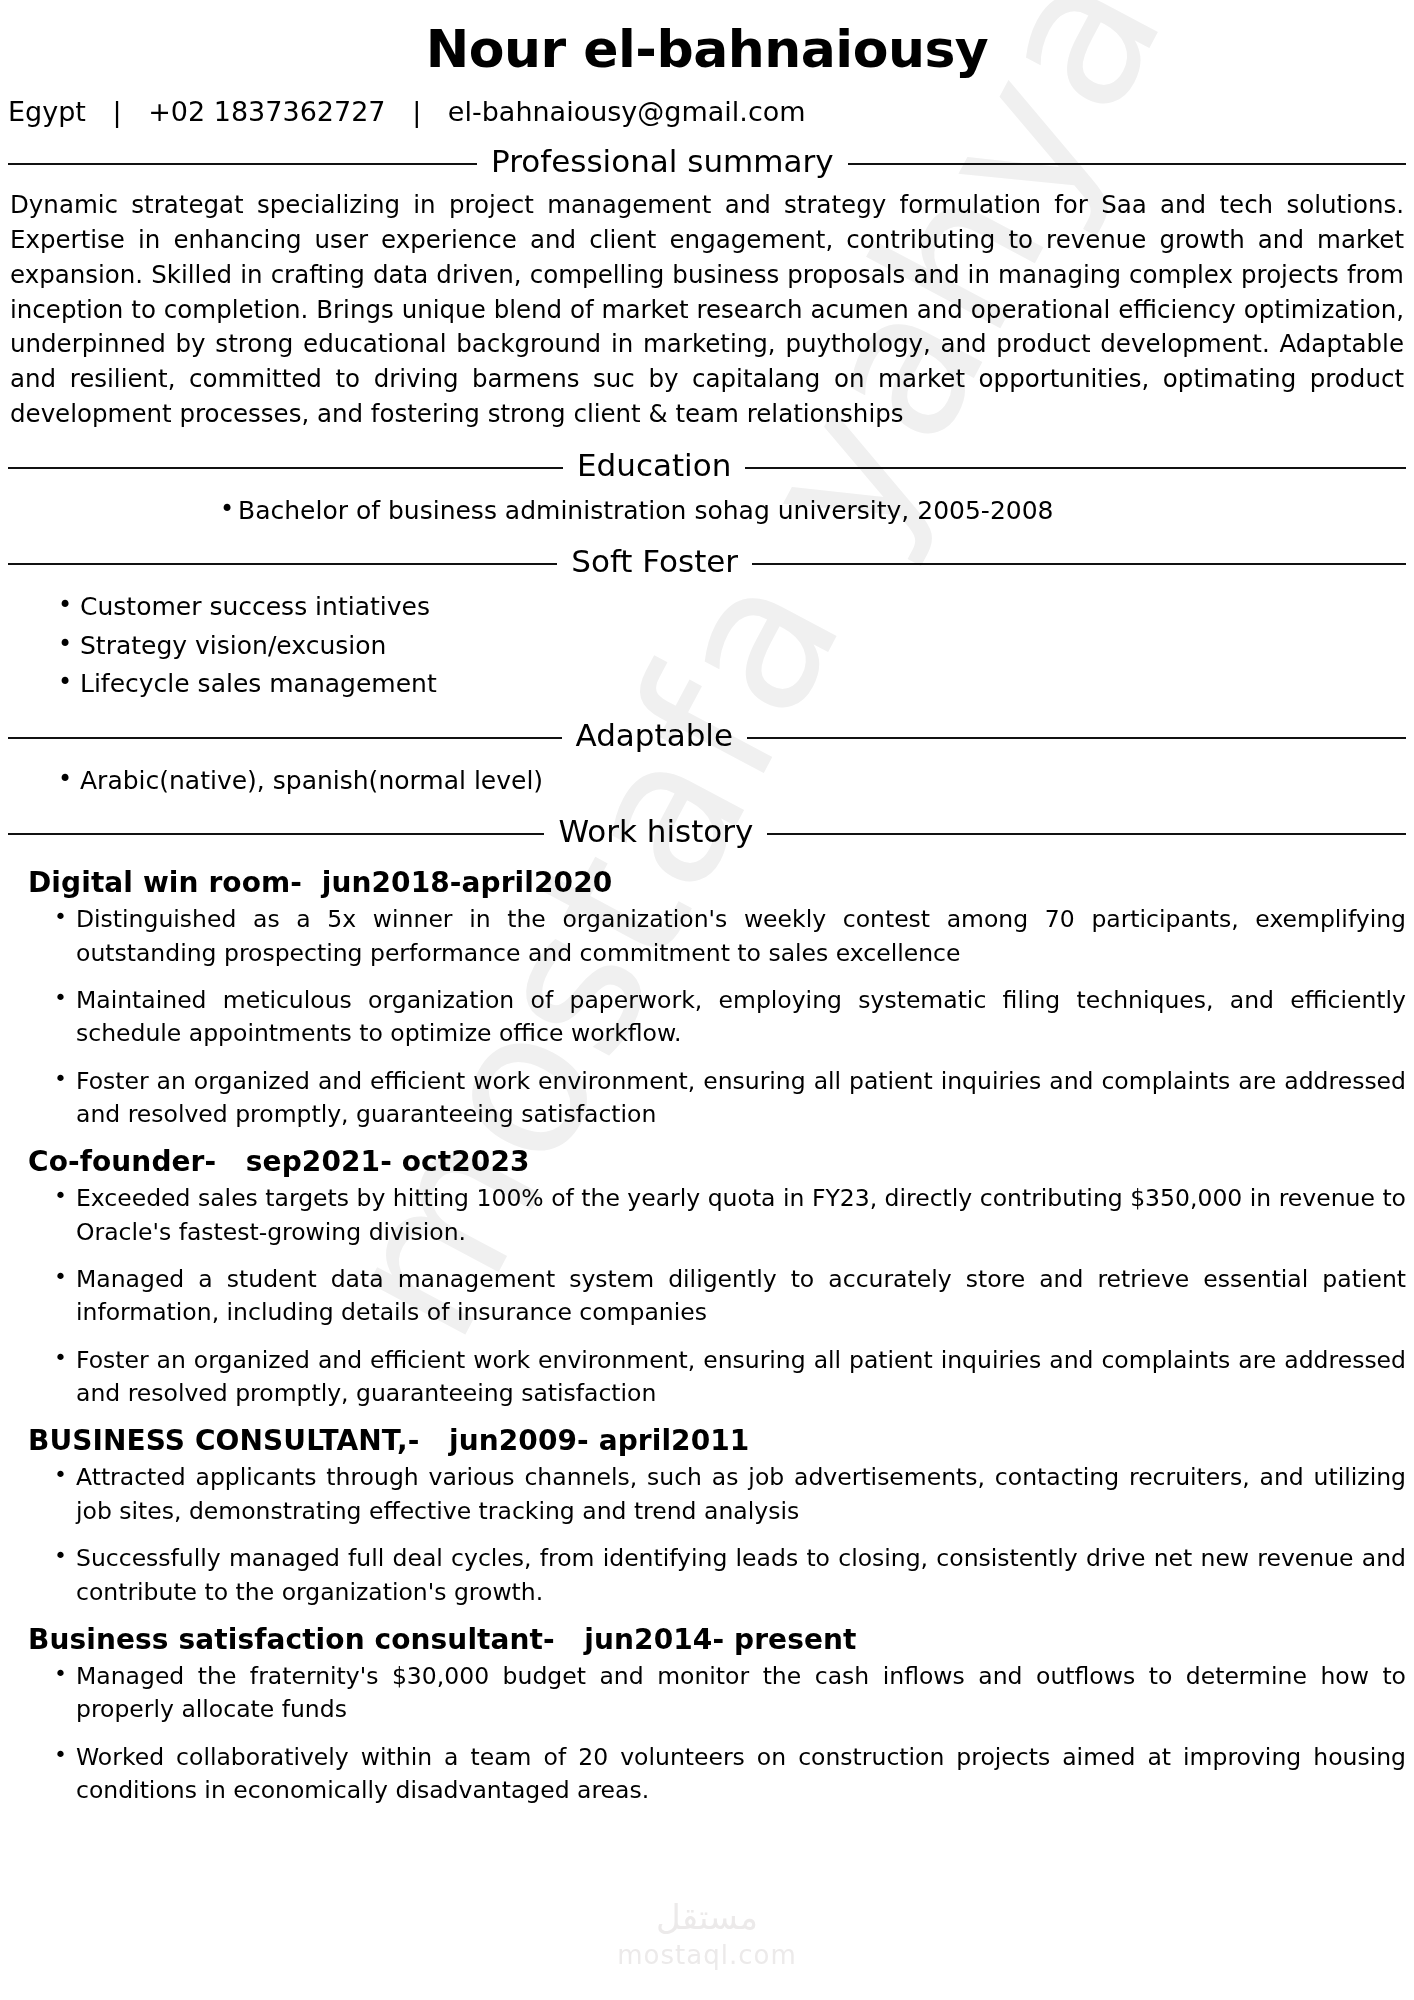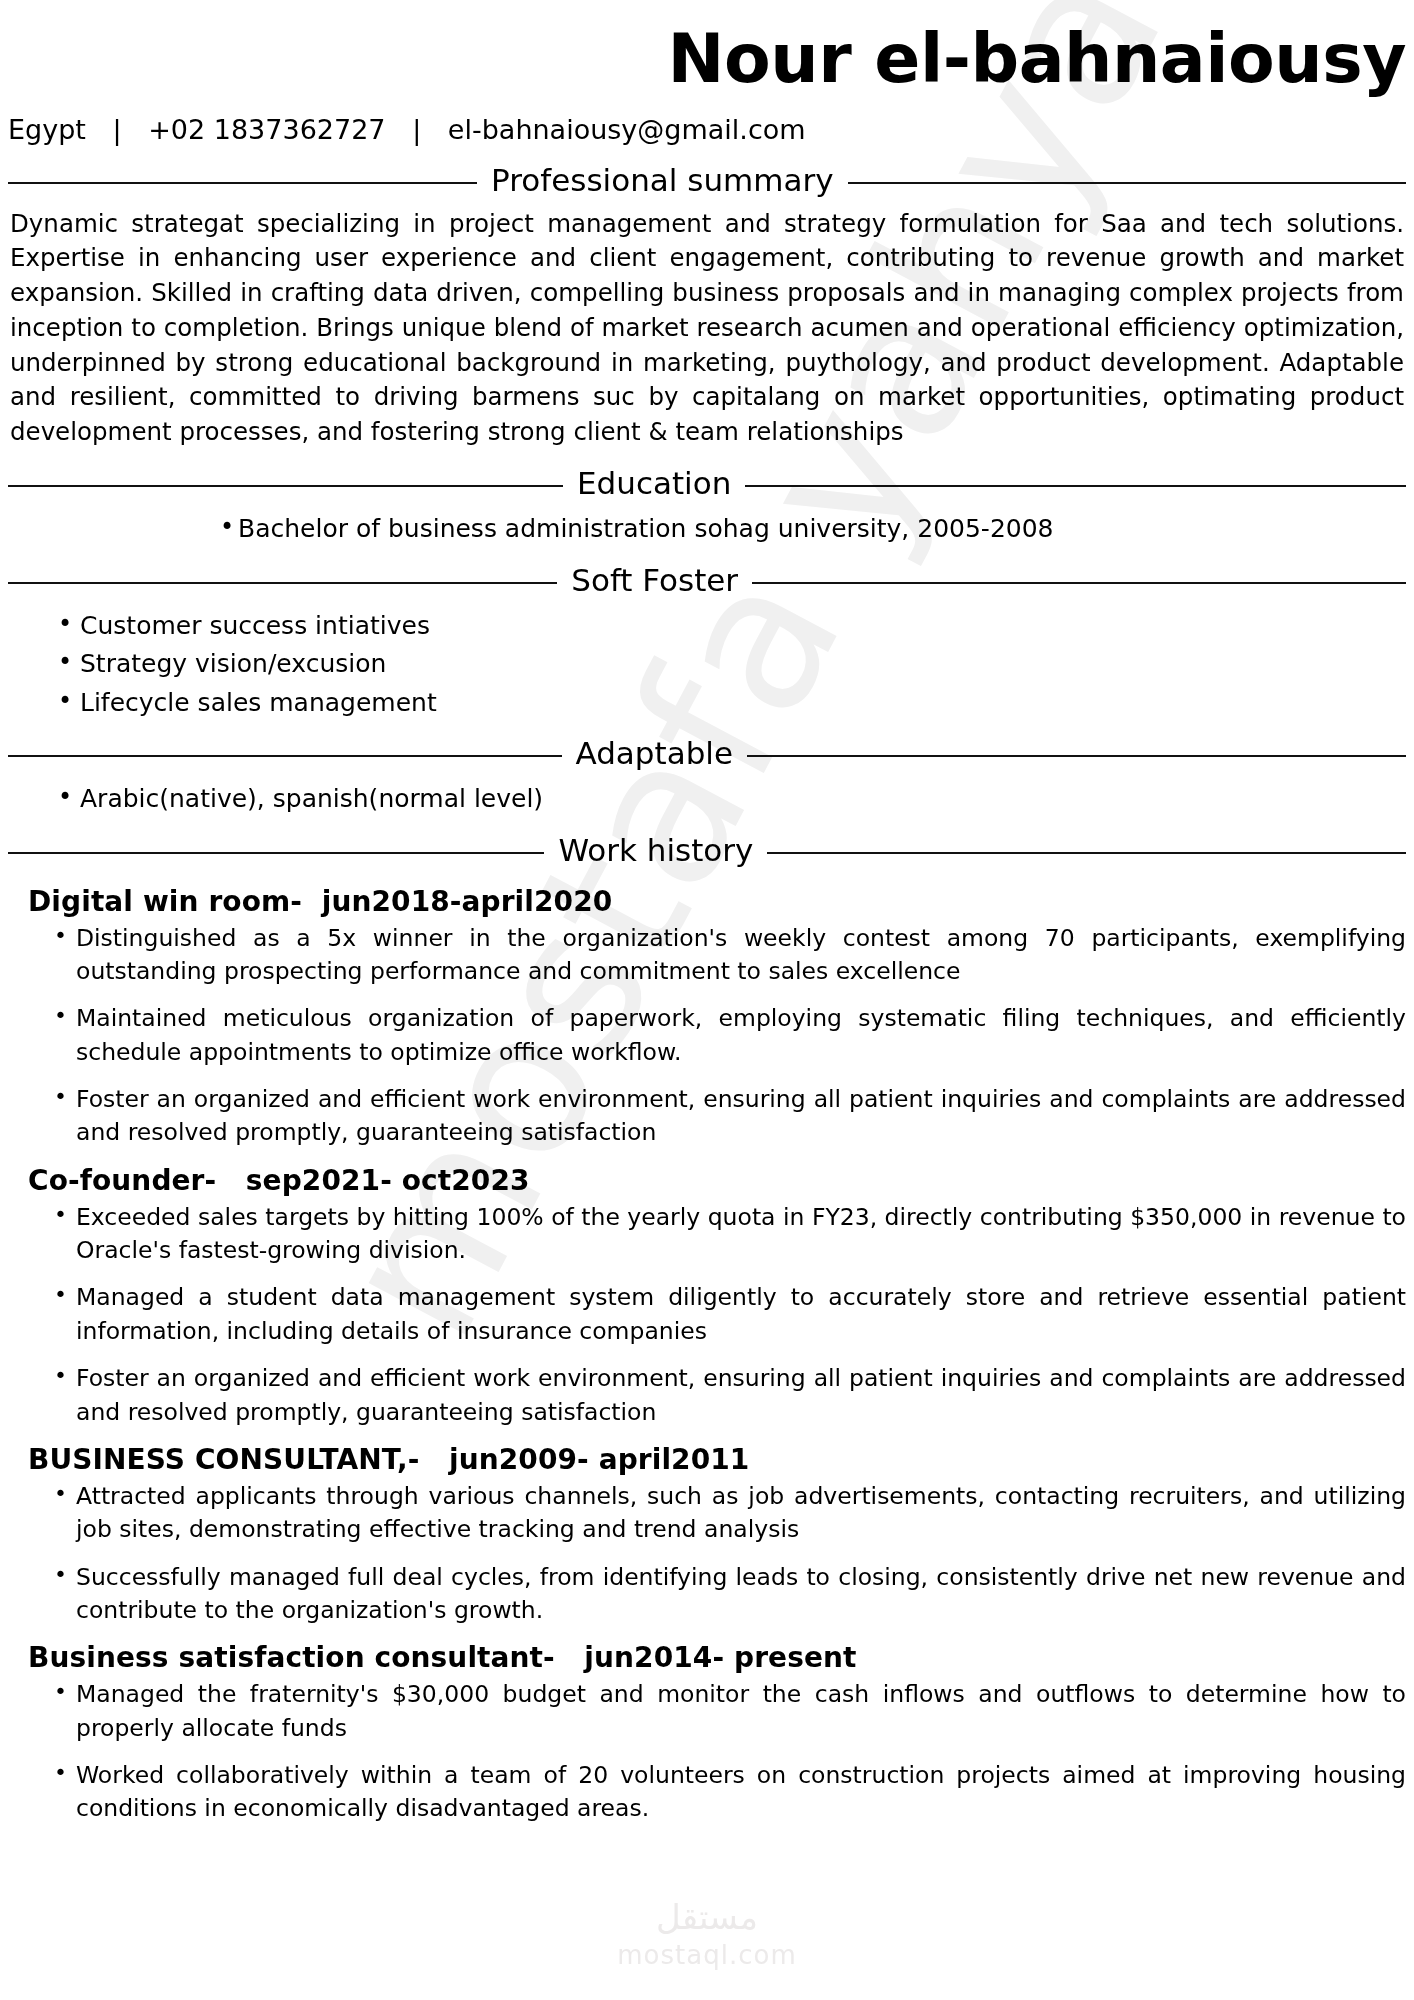--- a/index.html
+++ b/index.html
@@ -71,23 +71,23 @@
   }
 
   
   .content {
     position: relative;
     z-index: 2;
   }
 
   
   .name {
-    text-align: right;
+    text-align: center;
     font-family: "DejaVu Sans", sans-serif;
-    font-size: 68px;
+    font-size: 52px;
     font-weight: 700;
     letter-spacing: -0.5px;
     margin: 20px 0 0 0;
     line-height: 1.15;
   }
   .contact {
     text-align: left;
     font-size: 27px;
     font-weight: 400;
     margin-top: 16px;

